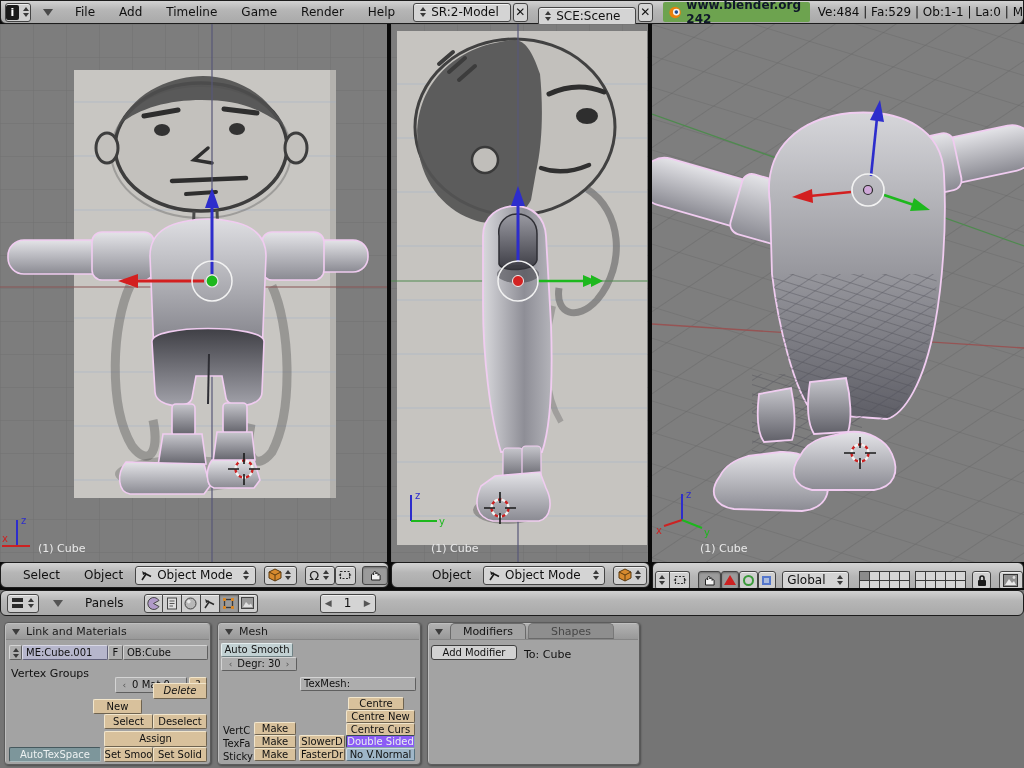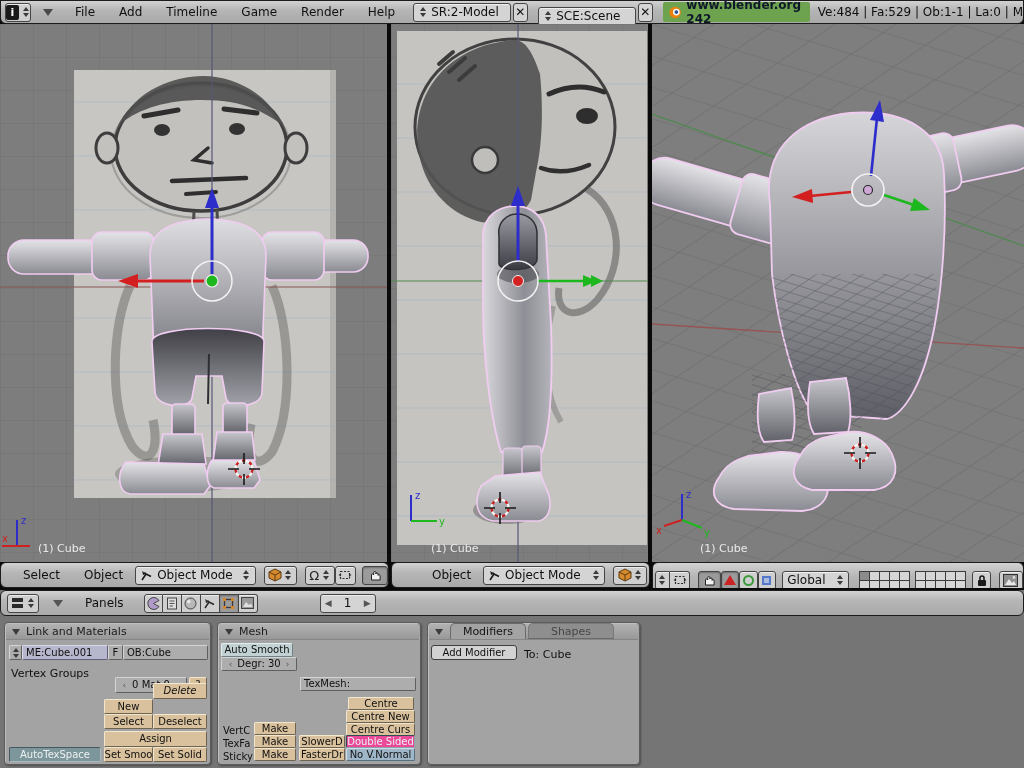--- a/index.html
+++ b/index.html
@@ -28,21 +28,21 @@
   
   .panel { position:absolute; background:#a3a3a3; border:1px solid #5c5c5c; border-radius:4px;
            box-shadow:inset 1px 1px 0 #bfbfbf, 1px 1px 2px rgba(0,0,0,.35);padding-left:28px; }
   .ptitle { position:absolute; left:1px; right:1px; top:1px; height:16px; display:flex; align-items:center;
             font-size:11px; color:#1b1b1b; background:linear-gradient(#b2b2b2,#989898); border-bottom:1px solid #868686;
             border-radius:3px 3px 0 0; }
   .ptri { width:0;height:0;border:4px solid transparent;border-top:6px solid #3c3c3c;border-bottom:none; margin:0 6px; }
   .b { position:absolute; display:flex; align-items:center; justify-content:center; font-size:10px; line-height:1;
        color:#101010; border-radius:2px; border:1px solid; white-space:nowrap; overflow:hidden; }
   .tan  { background:#d8c19c; border-color:#f2e6cc #6e6350 #6e6350 #f2e6cc; }
-  .teal { background:#ec4899; color:#e8eff0; border-color:#324a51 #8aa3a9 #8aa3a9 #324a51; }
+  .teal { background:#8b5cf6; color:#e8eff0; border-color:#324a51 #8aa3a9 #8aa3a9 #324a51; }
   .tealmid { background:#7d969b; color:#eef2f2; border-color:#46595e #a8babd #a8babd #46595e; }
   .pale { background:#c2d1d3; border-color:#e3edee #6f8184 #6f8184 #e3edee; }
   .blue { background:#9fb6c8; border-color:#cddce6 #55707f #55707f #cddce6; }
   .gray { background:#adadad; border-color:#d4d4d4 #5f5f5f #5f5f5f #d4d4d4; }
   .lav  { background:#b6b6cc; border-color:#d8d8e6 #61617a #61617a #d8d8e6; justify-content:flex-start; padding-left:3px; }
   .mbtn { background:#d2d2d2; border:1px solid #3f3f3f; }
   .nudge { color:#555; font-size:9px; }
   .lbl { position:absolute; font-size:10px; color:#111; white-space:nowrap; }
   .tab { position:absolute; top:0; height:16px; display:flex; align-items:center; justify-content:center;
          font-size:11px; border-radius:5px 5px 0 0; }
@@ -548,21 +548,21 @@
       <div class="b lav" style="left:17px;top:22px;width:86px;height:15px;">ME:Cube.001</div>
       <div class="b gray" style="left:103px;top:22px;width:15px;height:15px;">F</div>
       <div class="b gray" style="left:118px;top:22px;width:85px;height:15px;justify-content:flex-start;padding-left:3px;">OB:Cube</div>
       <span class="lbl" style="left:6px;top:44px;font-size:11px;">Vertex Groups</span>
       <div class="b gray" style="left:110px;top:54px;width:72px;height:16px;gap:6px;">
         <span class="nudge">‹</span>
         <span>0 Mat 0</span>
         <span class="nudge">›</span>
       </div>
       <div class="b tan" style="left:184px;top:54px;width:18px;height:16px;">?</div>
-      <div class="b tan" style="left:99px;top:76px;width:49px;height:15px;">New</div>
+      <div class="b tan" style="left:88px;top:76px;width:49px;height:15px;">New</div>
       <div class="b tan" style="left:148px;top:60px;width:54px;height:16px;font-style:italic;">Delete</div>
       <div class="b tan" style="left:99px;top:91px;width:49px;height:15px;">Select</div>
       <div class="b tan" style="left:148px;top:91px;width:54px;height:15px;">Deselect</div>
       <div class="b tan" style="left:99px;top:108px;width:103px;height:16px;">Assign</div>
       <div class="b tealmid" style="left:4px;top:124px;width:92px;height:15px;">AutoTexSpace</div>
       <div class="b tan" style="left:99px;top:124px;width:49px;height:15px;">Set Smoo</div>
       <div class="b tan" style="left:148px;top:124px;width:54px;height:15px;">Set Solid</div>
     </div>
 
     <div class="panel" style="left:217px;top:32px;width:204px;height:143px;">
@@ -570,21 +570,21 @@
         <span class="ptri"></span>
         <span>Mesh</span>
       </div>
       <div class="b pale" style="left:3px;top:20px;width:72px;height:14px;">Auto Smooth</div>
       <div class="b gray" style="left:3px;top:34px;width:76px;height:14px;gap:5px;">
         <span class="nudge">‹</span>
         <span>Degr: 30</span>
         <span class="nudge">›</span>
       </div>
       <div class="b gray" style="left:82px;top:54px;width:116px;height:14px;justify-content:flex-start;padding-left:3px;">TexMesh:</div>
-      <div class="b tan" style="left:130px;top:74px;width:66px;height:13px;">Centre</div>
+      <div class="b tan" style="left:130px;top:74px;width:56px;height:13px;">Centre</div>
       <div class="b tan" style="left:128px;top:87px;width:69px;height:13px;">Centre New</div>
       <div class="b tan" style="left:128px;top:100px;width:69px;height:13px;">Centre Curs</div>
       <span class="lbl" style="left:5px;top:102px;">VertC</span>
       <div class="b tan" style="left:36px;top:99px;width:42px;height:13px;">Make</div>
       <span class="lbl" style="left:5px;top:115px;">TexFa</span>
       <div class="b tan" style="left:36px;top:112px;width:42px;height:13px;">Make</div>
       <span class="lbl" style="left:5px;top:128px;">Sticky</span>
       <div class="b tan" style="left:36px;top:125px;width:42px;height:13px;">Make</div>
       <div class="b tan" style="left:81px;top:112px;width:46px;height:13px;">SlowerD</div>
       <div class="b tan" style="left:81px;top:125px;width:46px;height:13px;">FasterDr</div>

